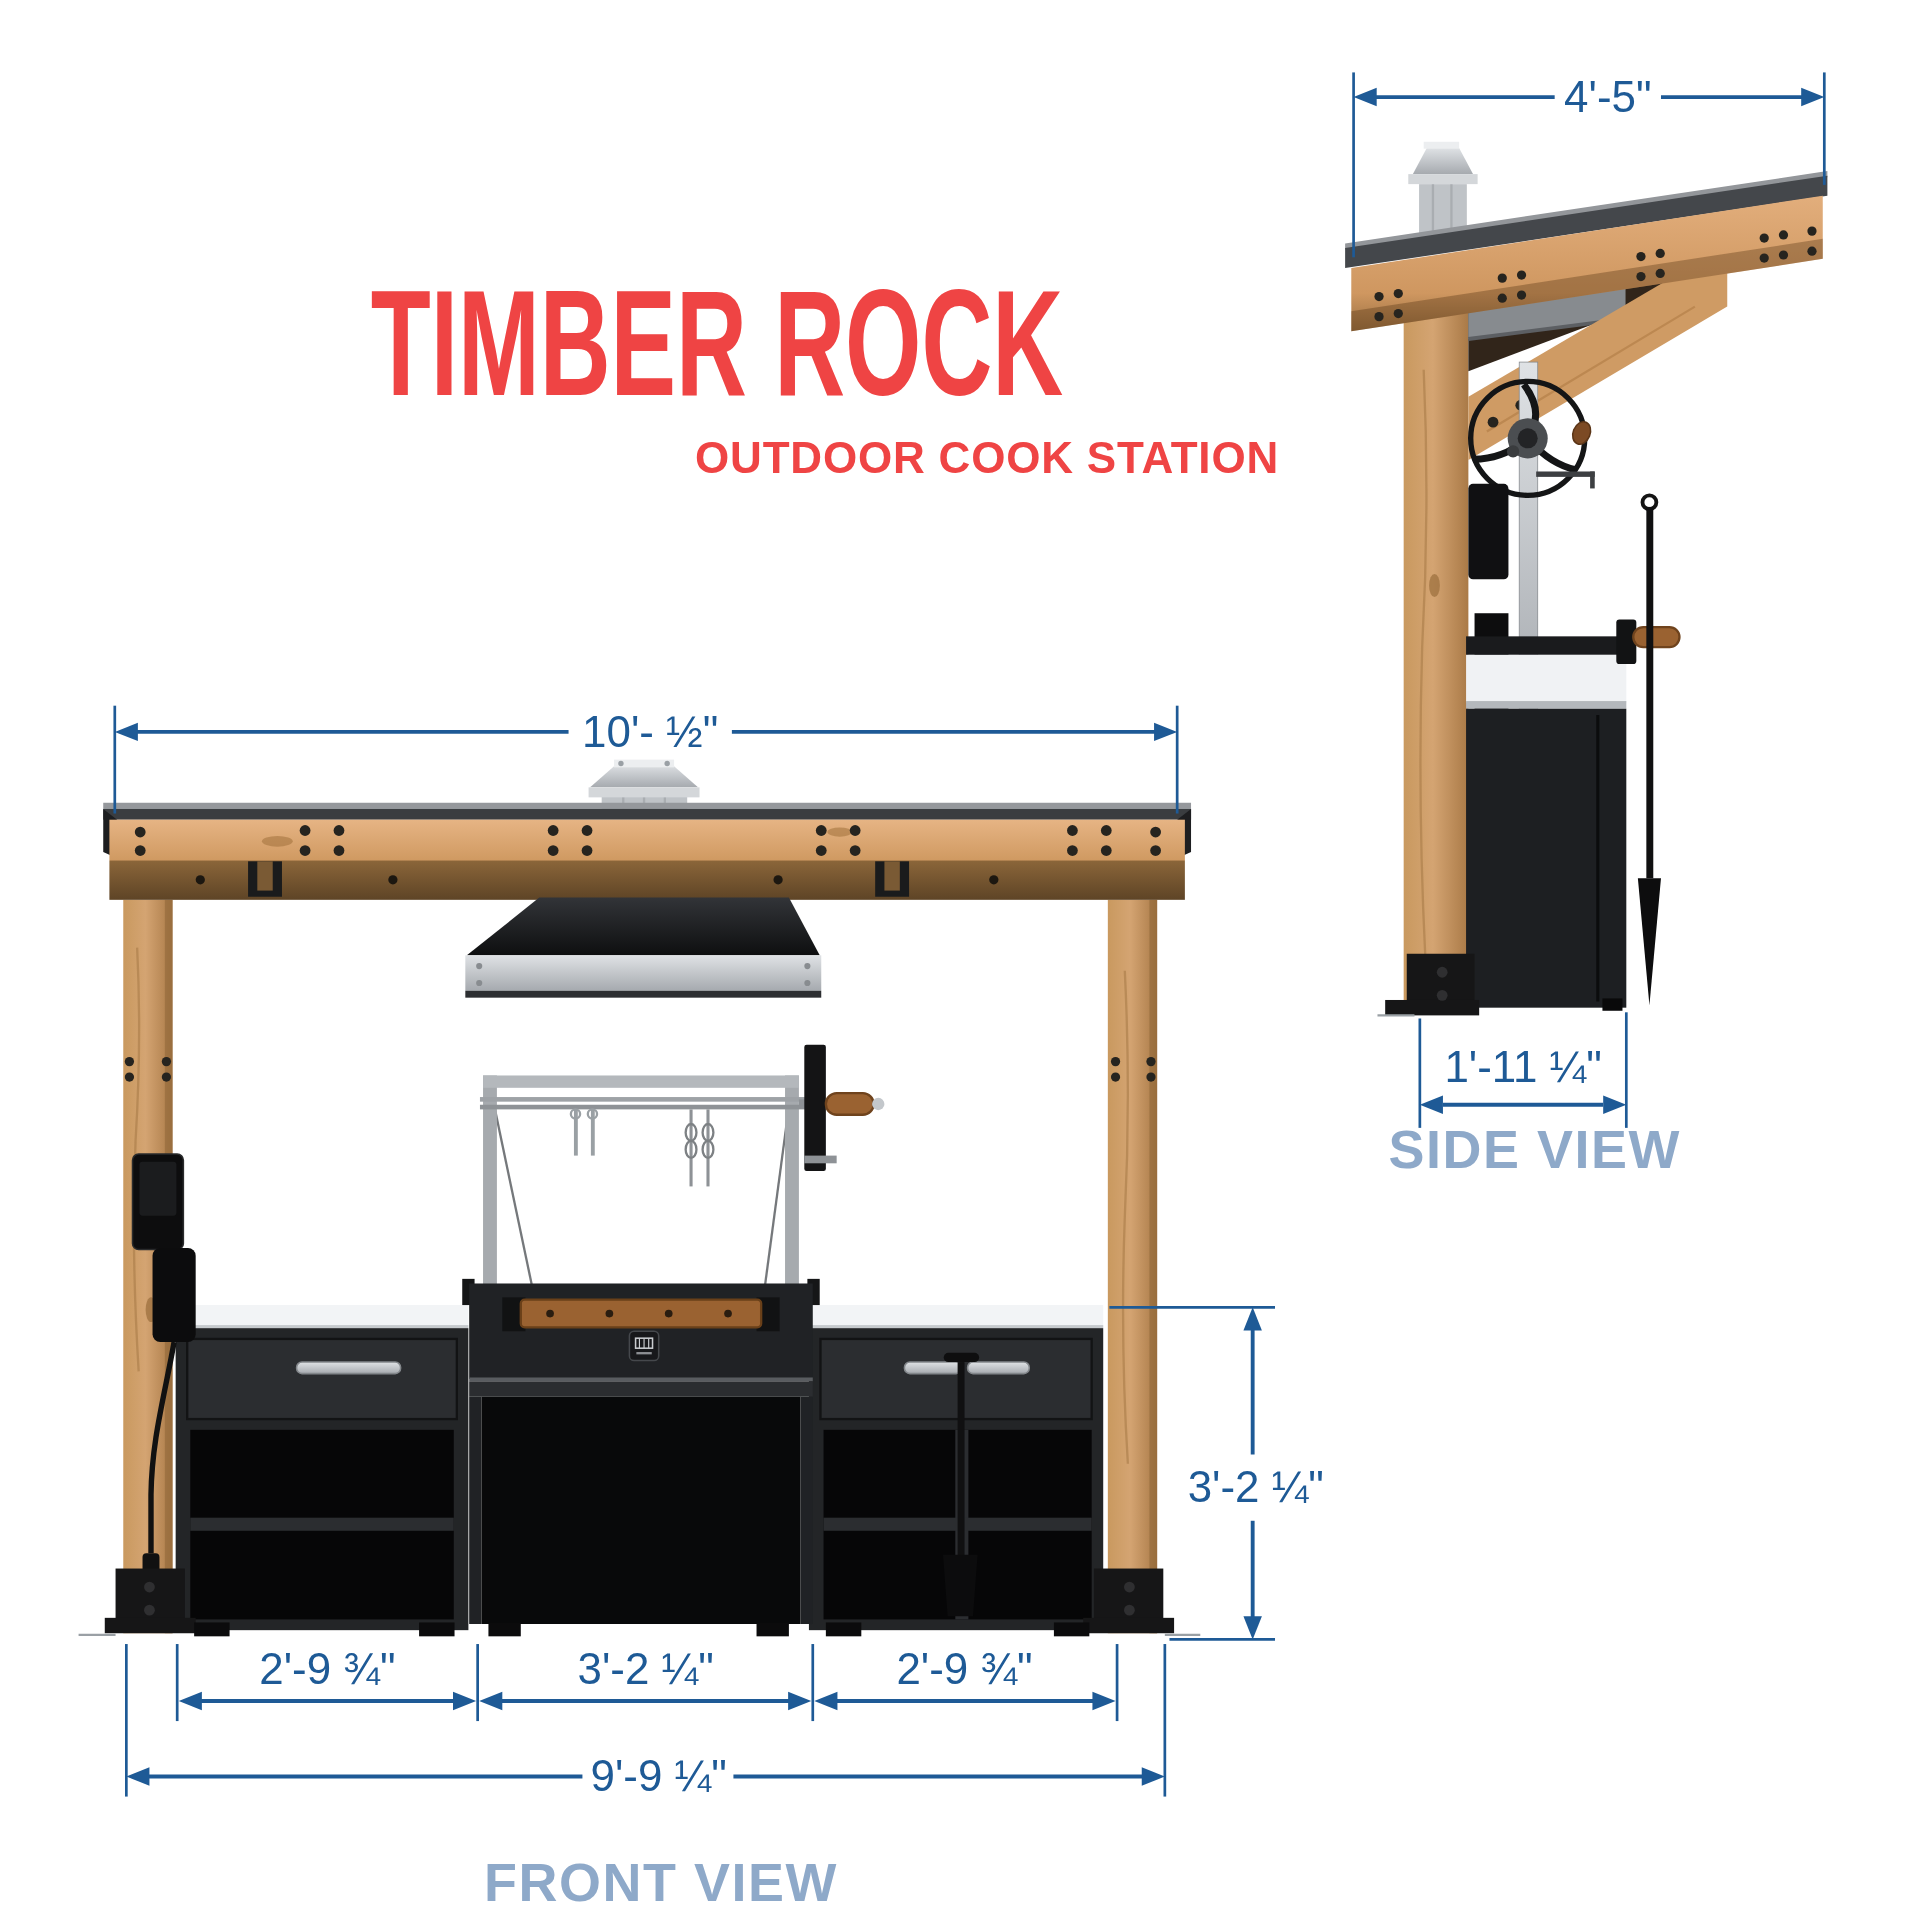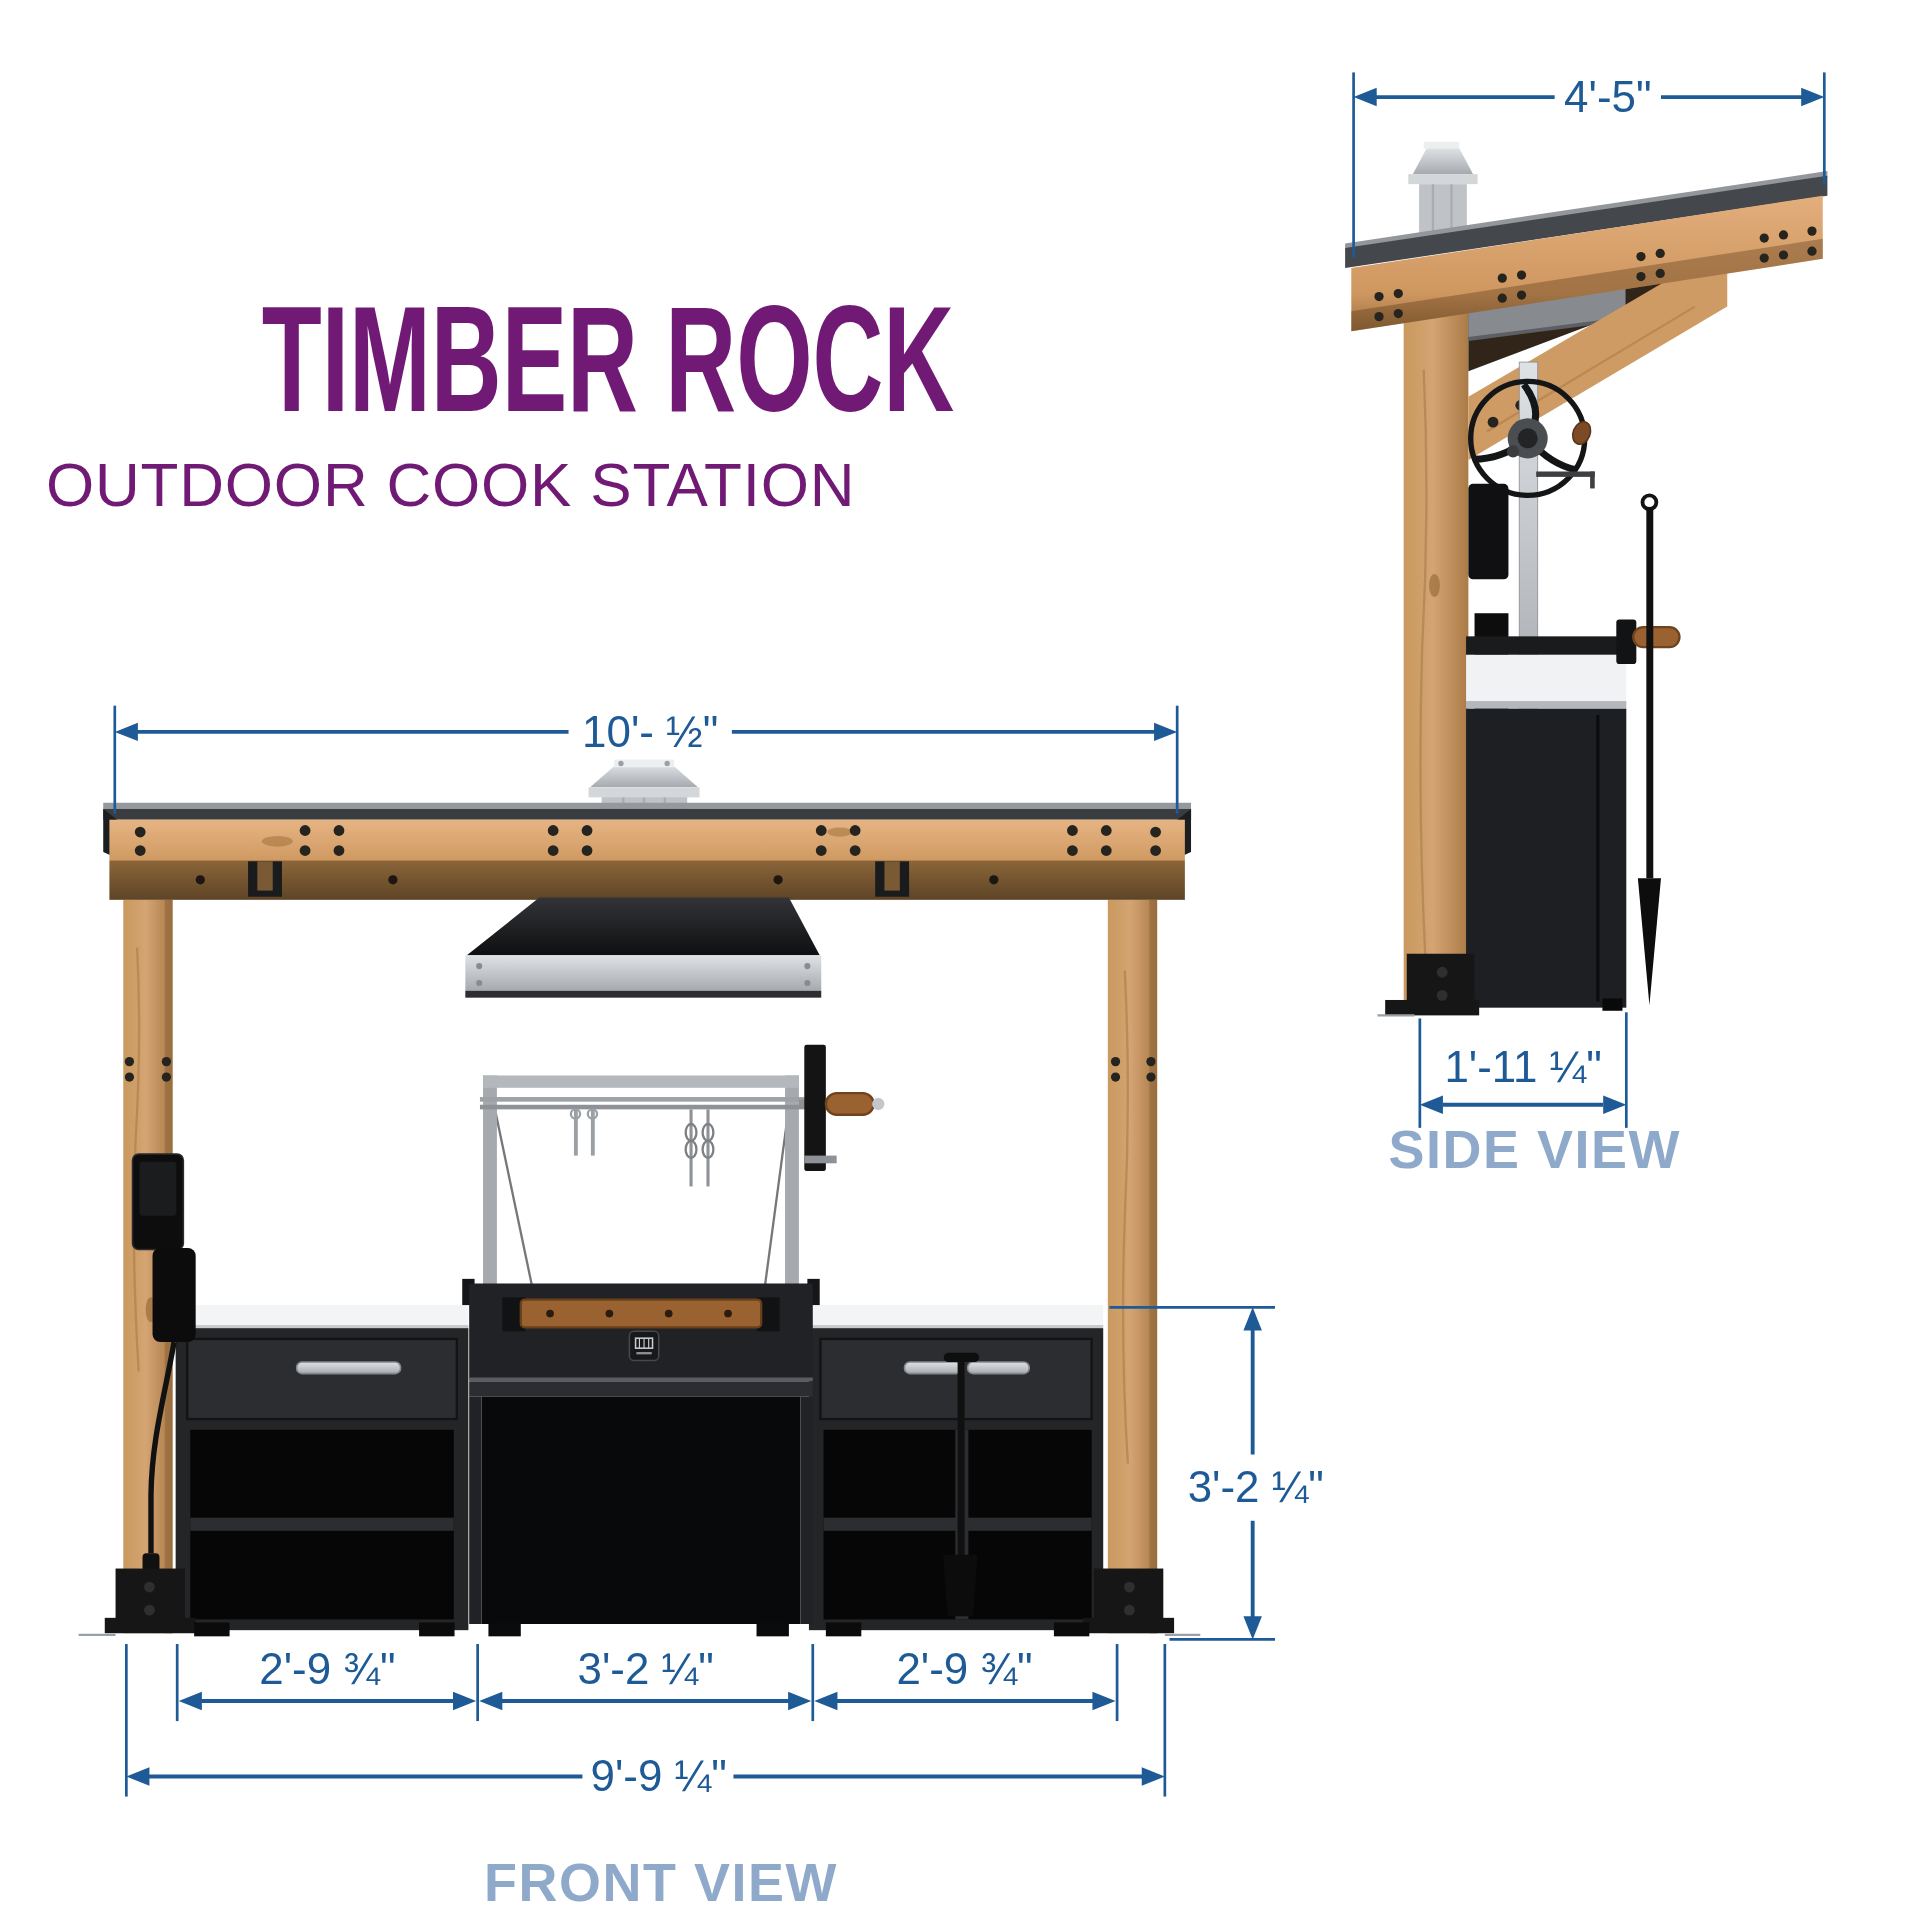--- a/index.html
+++ b/index.html
@@ -1,21 +1,21 @@
 <!DOCTYPE html>
 <html style="font-size:12.3px"><head>
 <meta charset="utf-8">
 <style>
   html,body{margin:0;padding:0;background:#ffffff;}
   .stage{position:relative;width:1926px;height:1926px;background:#ffffff;overflow:hidden;
          font-family:"Liberation Sans",sans-serif;}
-  .title{position:absolute;left:46px;top:283px;width:1233px;text-align:left;color:#701a75;}
+  .title{position:absolute;left:46px;top:267px;width:1233px;text-align:right;color:#ef4444;}
   .title h1{margin:0;font-size:151px;line-height:1.0;font-weight:bold;letter-spacing:0;
             transform:scaleX(.65);transform-origin:50% 50%;white-space:nowrap;}
-  .title p{margin:0;font-size:62px;line-height:1.30;font-weight:400;letter-spacing:0.8px;}
+  .title p{margin:0;font-size:44px;line-height:1.30;font-weight:700;letter-spacing:0.8px;}
   .title p.first{margin-top:10.8px;}
   svg{position:absolute;left:0;top:0;}
   svg text{font-family:"Liberation Sans","DejaVu Sans",sans-serif;}
   .dim-text{font-size:57px;fill:#1e5a96;}
   .view-label{font-size:70px;font-weight:bold;fill:#8ea9c9;letter-spacing:2px;}
   .dl{stroke:#1e5a96;stroke-width:5;fill:none;}
   .ext{stroke:#1e5a96;stroke-width:3.5;fill:none;}
   .arr{fill:#1e5a96;stroke:none;}
   .bolt{fill:#26241f;}
   .boltd{fill:#1c1710;}

